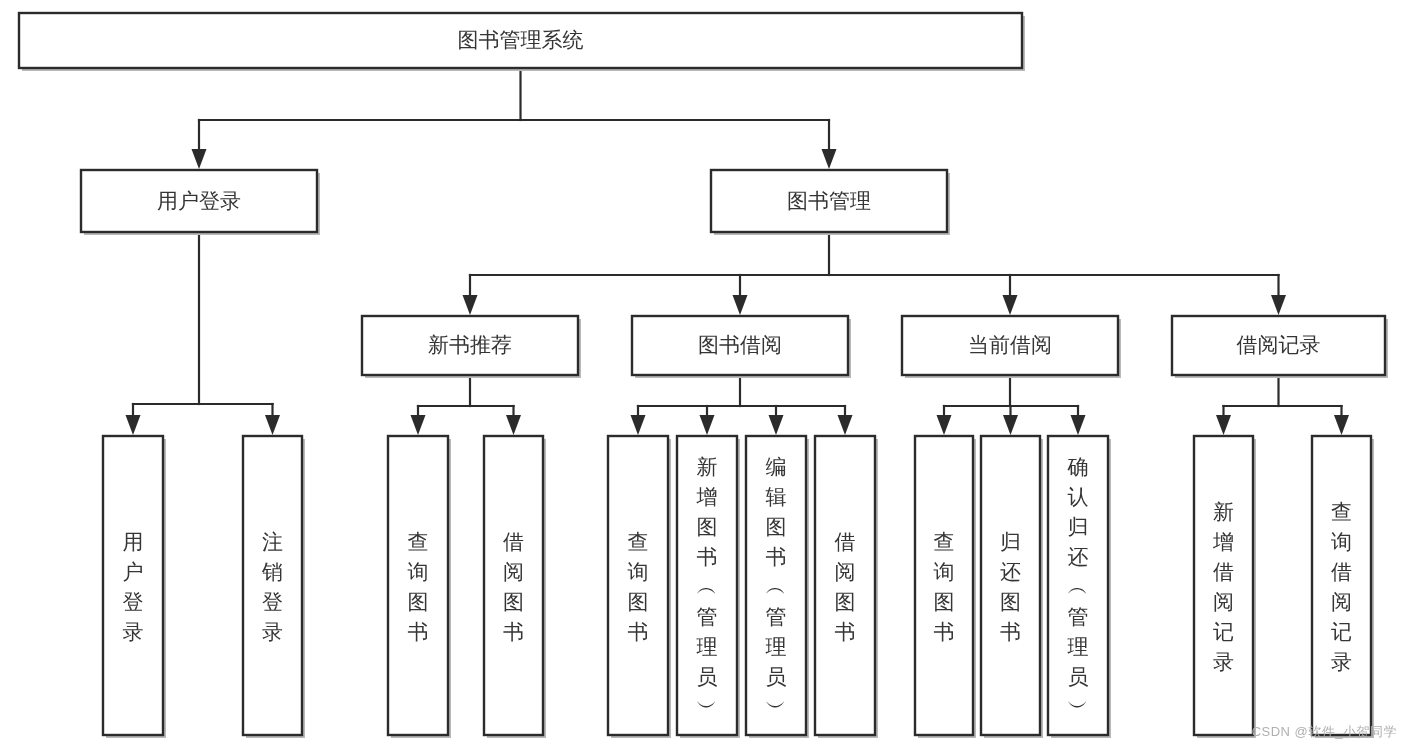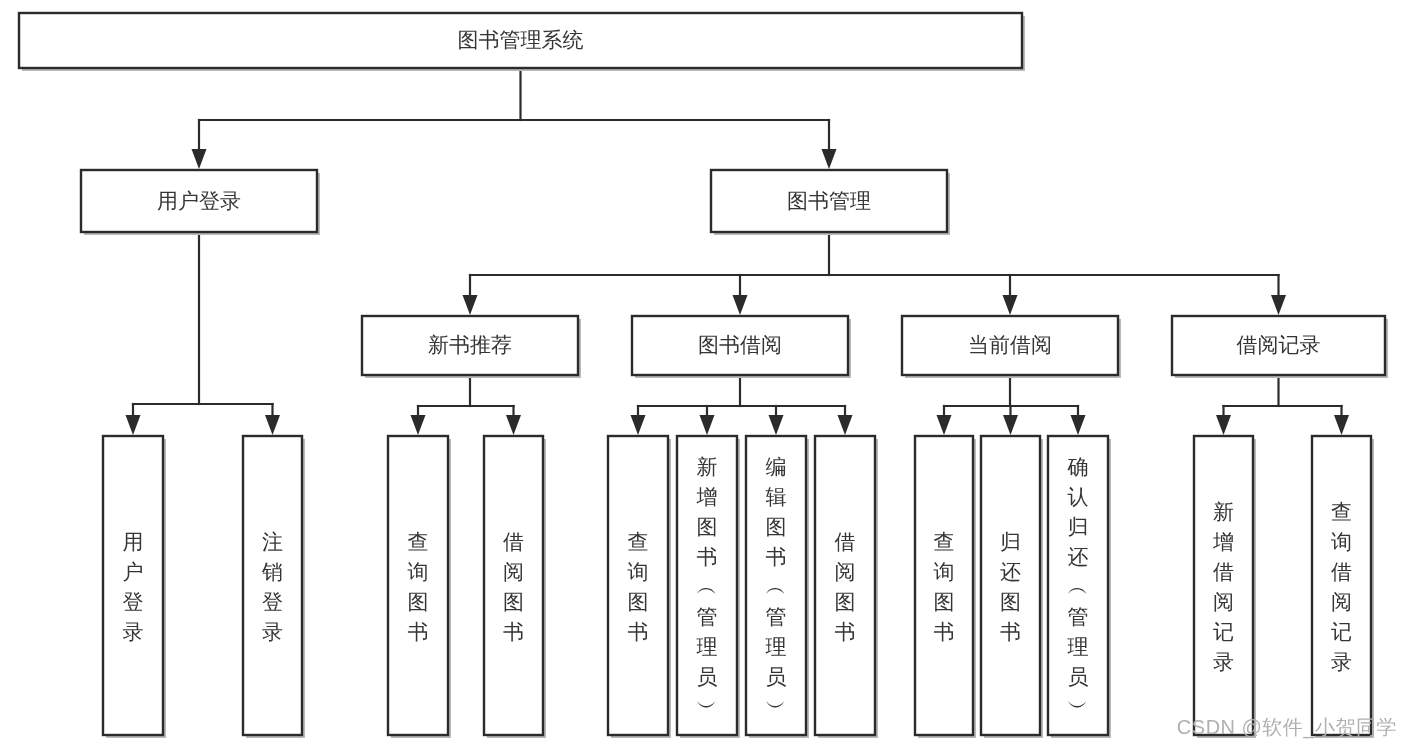--- a/index.html
+++ b/index.html
@@ -59,21 +59,21 @@
     fill: #353535;
     font-family: "Liberation Sans", "DejaVu Sans", sans-serif;
     font-size: 21px;
     text-anchor: middle;
   }
   .watermark {
     position: absolute;
     right: 8px;
     bottom: 6px;
     font-family: "Liberation Sans", "DejaVu Sans", sans-serif;
-    font-size: 20px;
+    font-size: 13px;
     color: #b0b0b0;
     letter-spacing: 0.5px;
     white-space: nowrap;
     pointer-events: none;
   }
 </style>
 </head>
 <body>
 
 <div id="diagram-root">

